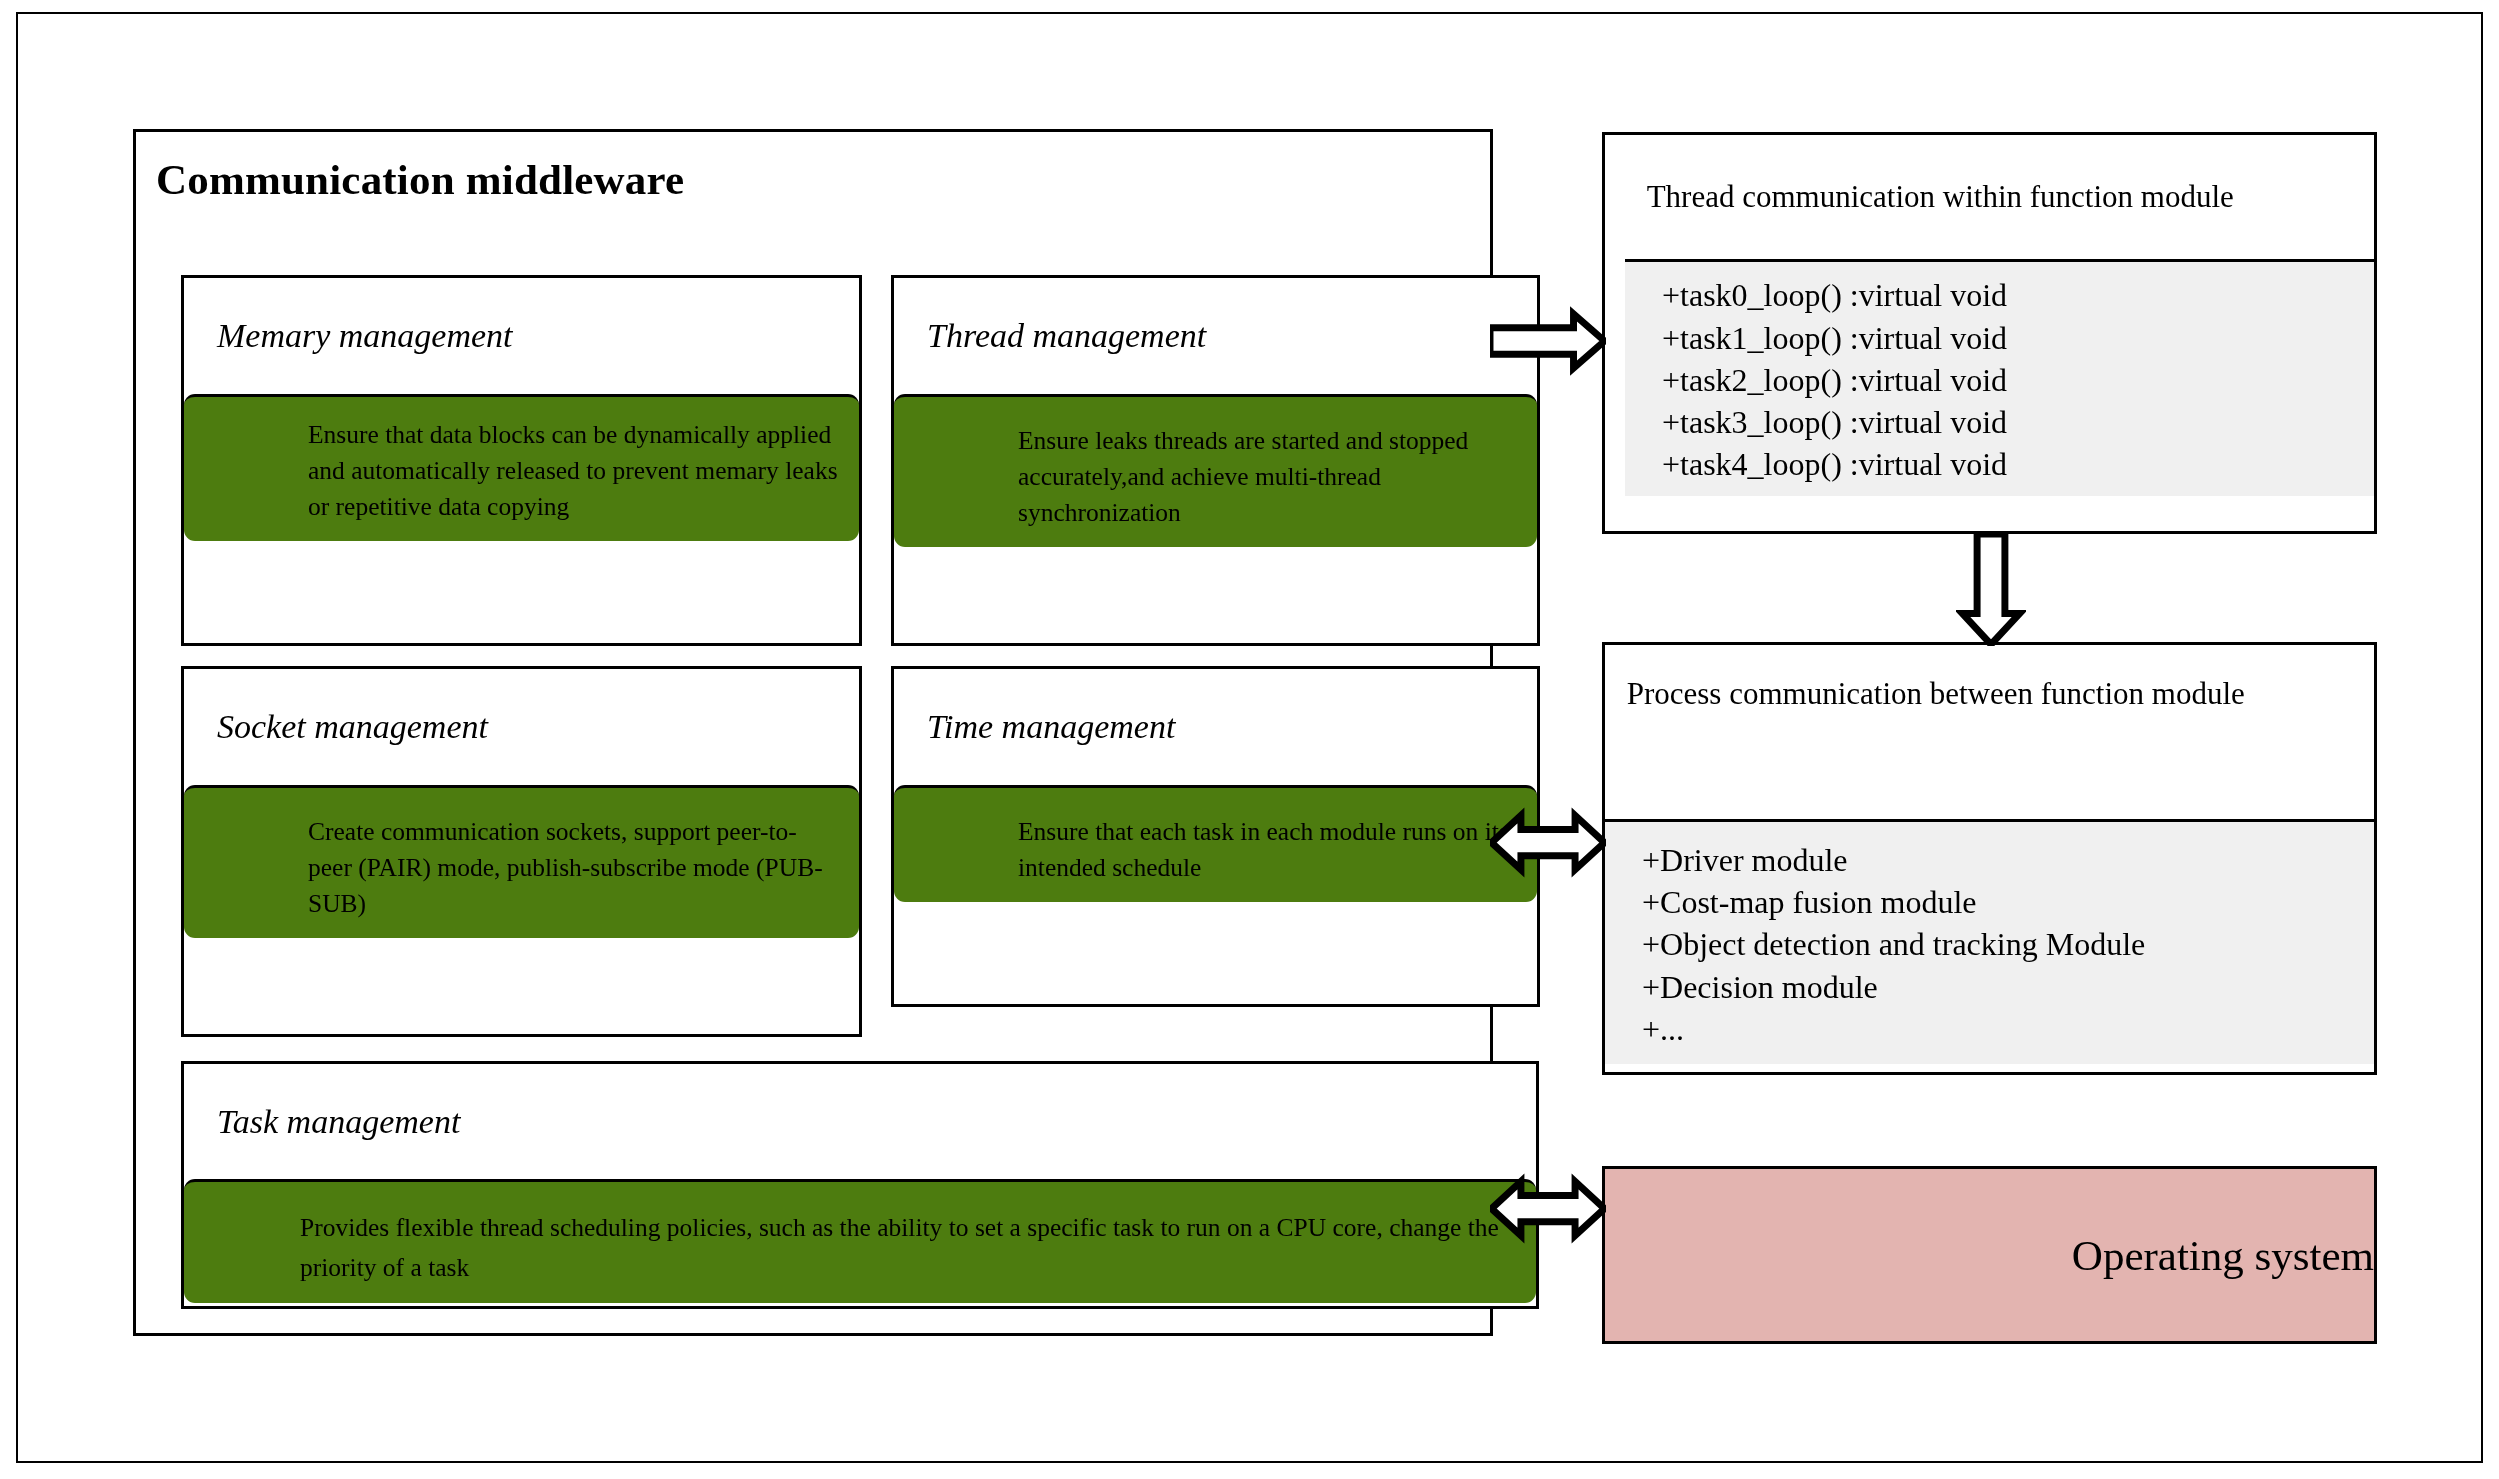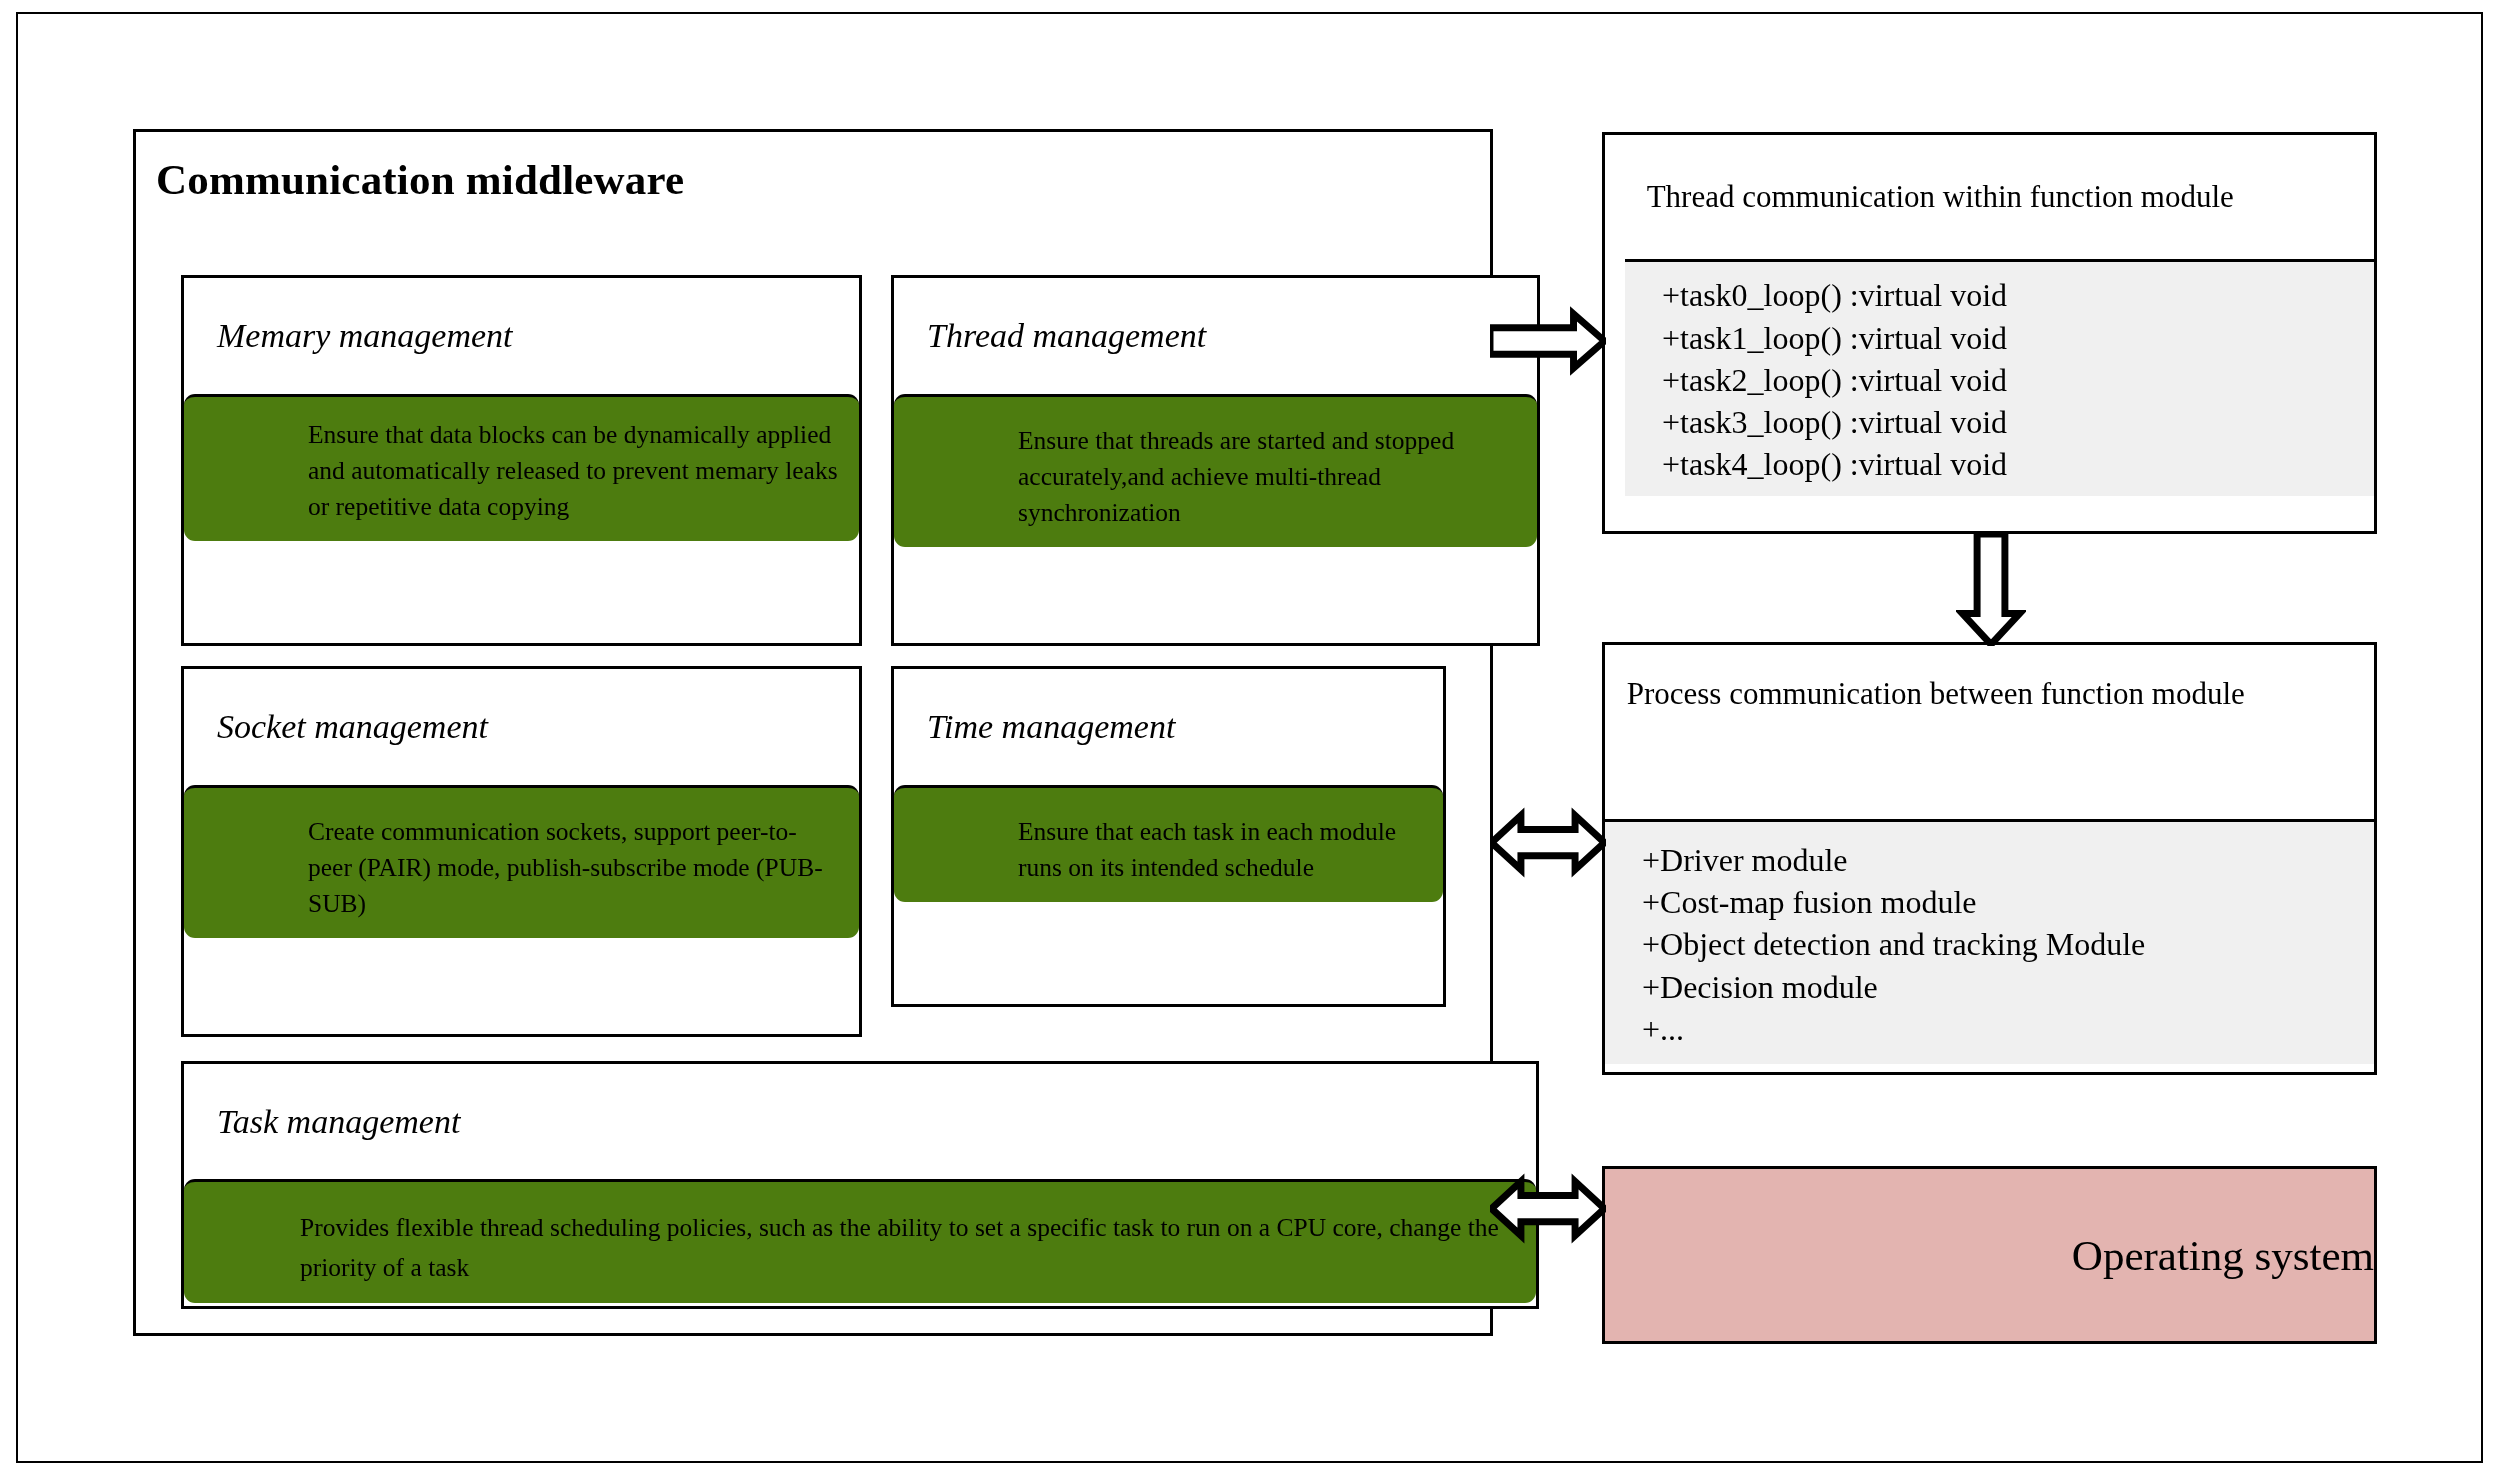--- a/index.html
+++ b/index.html
@@ -63,21 +63,21 @@
     line-height:1.42;
     padding:26px 20px 15.5px 124px;
     border-radius:11px;
   }
   .sub.wide .sub-desc{padding:29px 20px 15.5px 124px;line-height:1.6;}
 
   
   #memory-box { left:45px;  top:143px;  width:681px;  height:371px; }
   #thread-box { left:755px; top:143px;  width:649px;  height:371px; }
   #socket-box { left:45px;  top:534px;  width:681px;  height:371px; }
-  #time-box   { left:755px; top:534px;  width:555px;  height:341px; }
+  #time-box   { left:755px; top:534px;  width:649px;  height:341px; }
   #task-box   { left:45px;  top:929px; width:1358px; height:248px; }
 
   #memory-box .sub-desc{padding-top:20px;}
   #task-box .sub-title{height:115px;}
   #task-box .sub-desc{padding:26px 31px 15.5px 116px;line-height:1.55;}
 
   
   #thread-comm{
     left:1602px;top:132px;width:775px;height:402px;padding-left:20px;
   }
@@ -126,21 +126,21 @@
 
     <div id="middleware-title">Communication middleware</div>
 
     <div class="sub" id="memory-box">
       <div class="sub-title">Memary management</div>
       <div class="sub-desc">Ensure that data blocks can be dynamically applied and automatically released to prevent memary leaks or repetitive data copying</div>
     </div>
 
     <div class="sub" id="thread-box">
       <div class="sub-title">Thread management</div>
-      <div class="sub-desc">Ensure that threads are started and stopped accurately,and achieve multi-thread synchronization</div>
+      <div class="sub-desc">Ensure leaks threads are started and stopped accurately,and achieve multi-thread synchronization</div>
     </div>
 
     <div class="sub" id="socket-box">
       <div class="sub-title">Socket management</div>
       <div class="sub-desc">Create communication sockets, support peer-to-peer (PAIR) mode, publish-subscribe mode (PUB-SUB)</div>
     </div>
 
     <div class="sub" id="time-box">
       <div class="sub-title">Time management</div>
       <div class="sub-desc">Ensure that each task in each module runs on its intended schedule</div>

